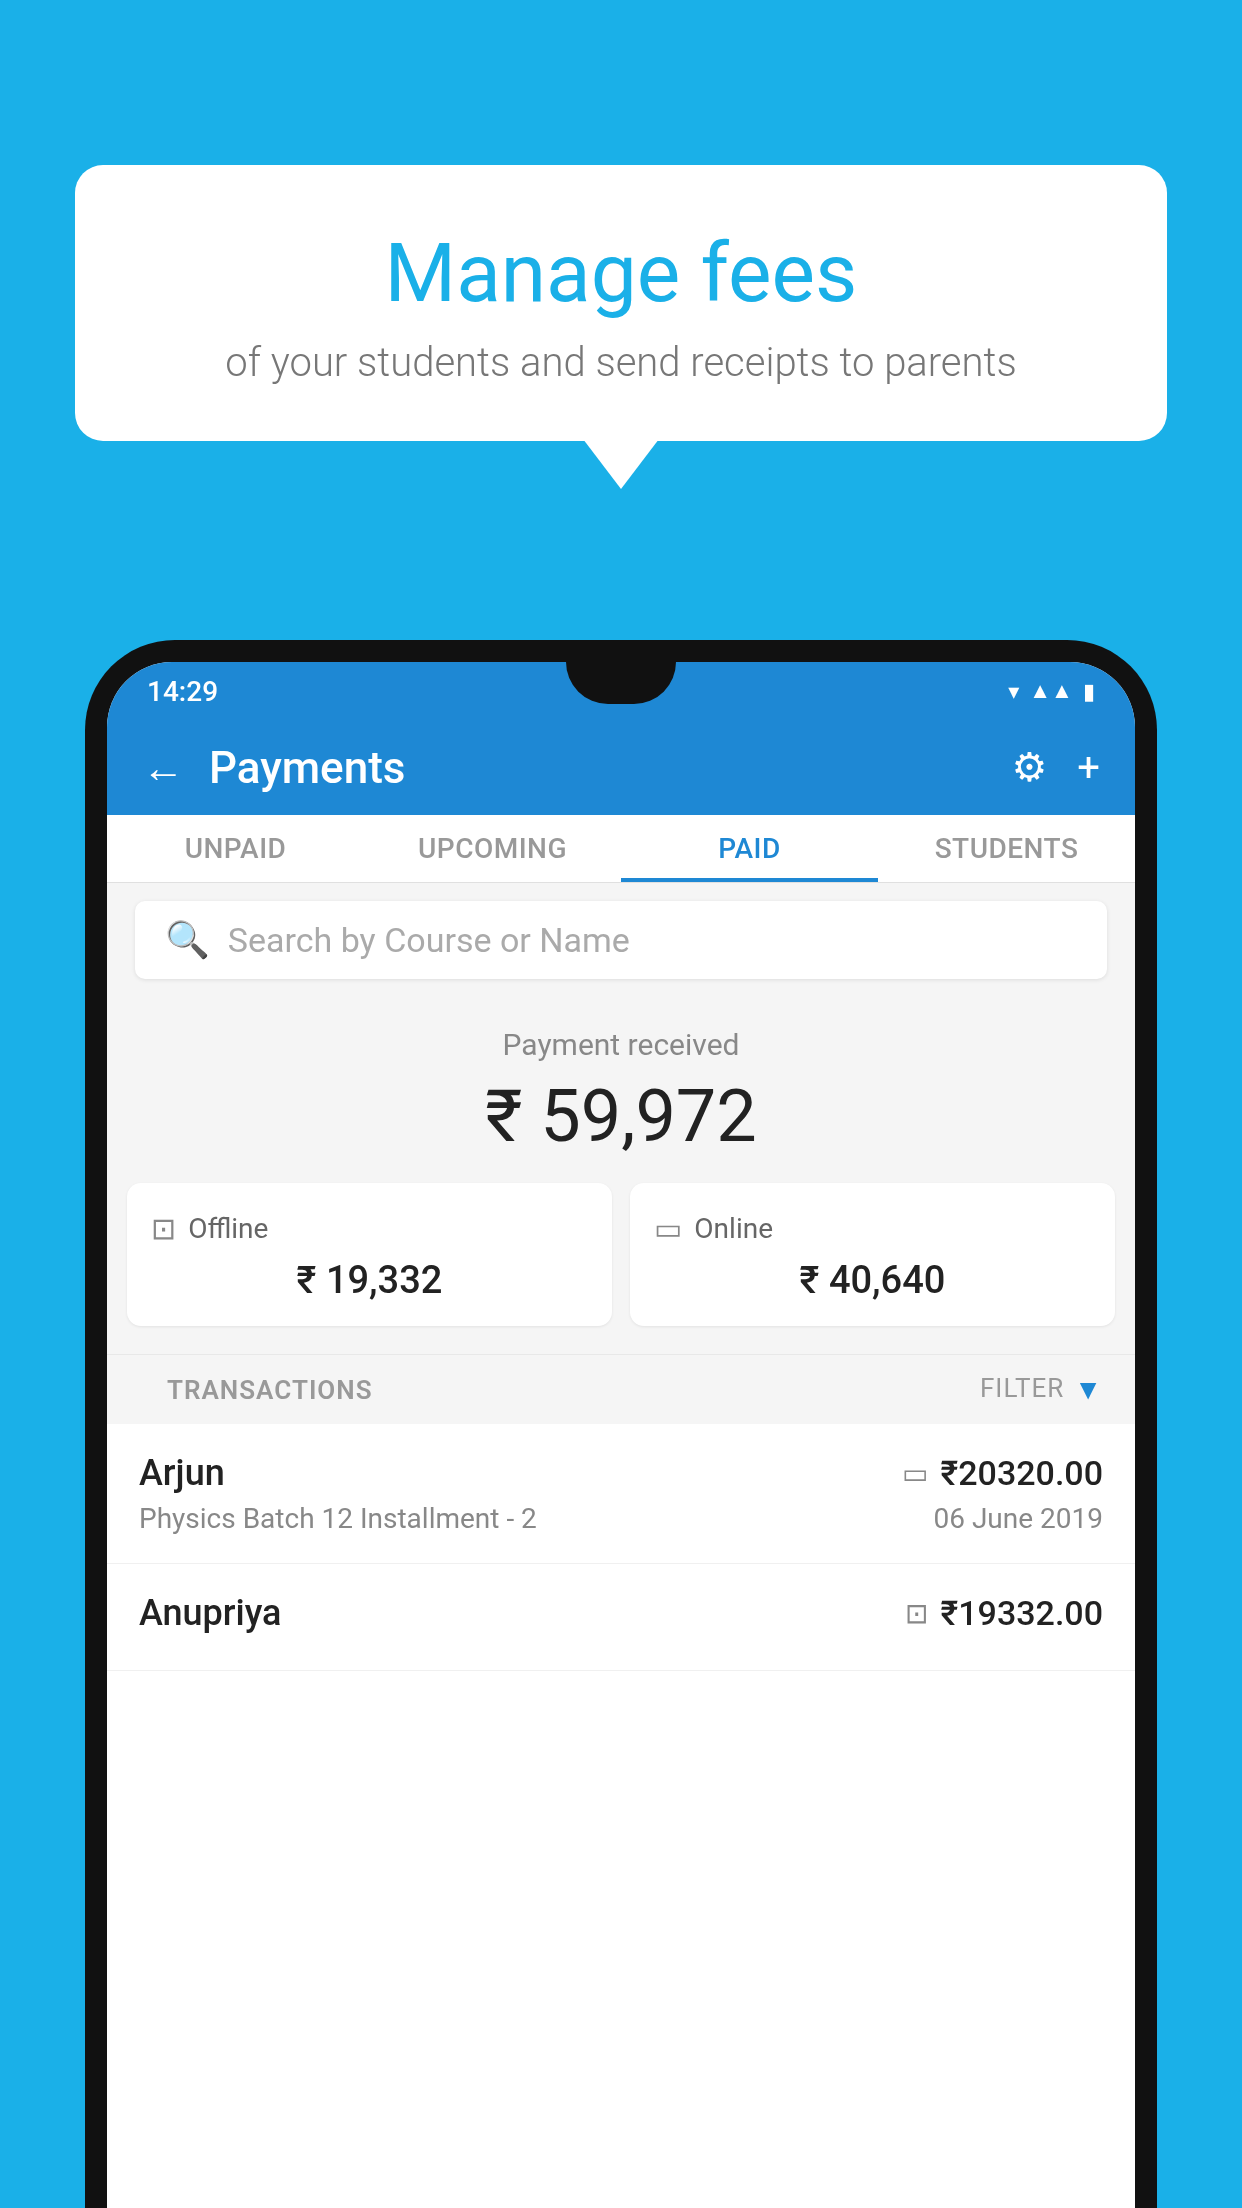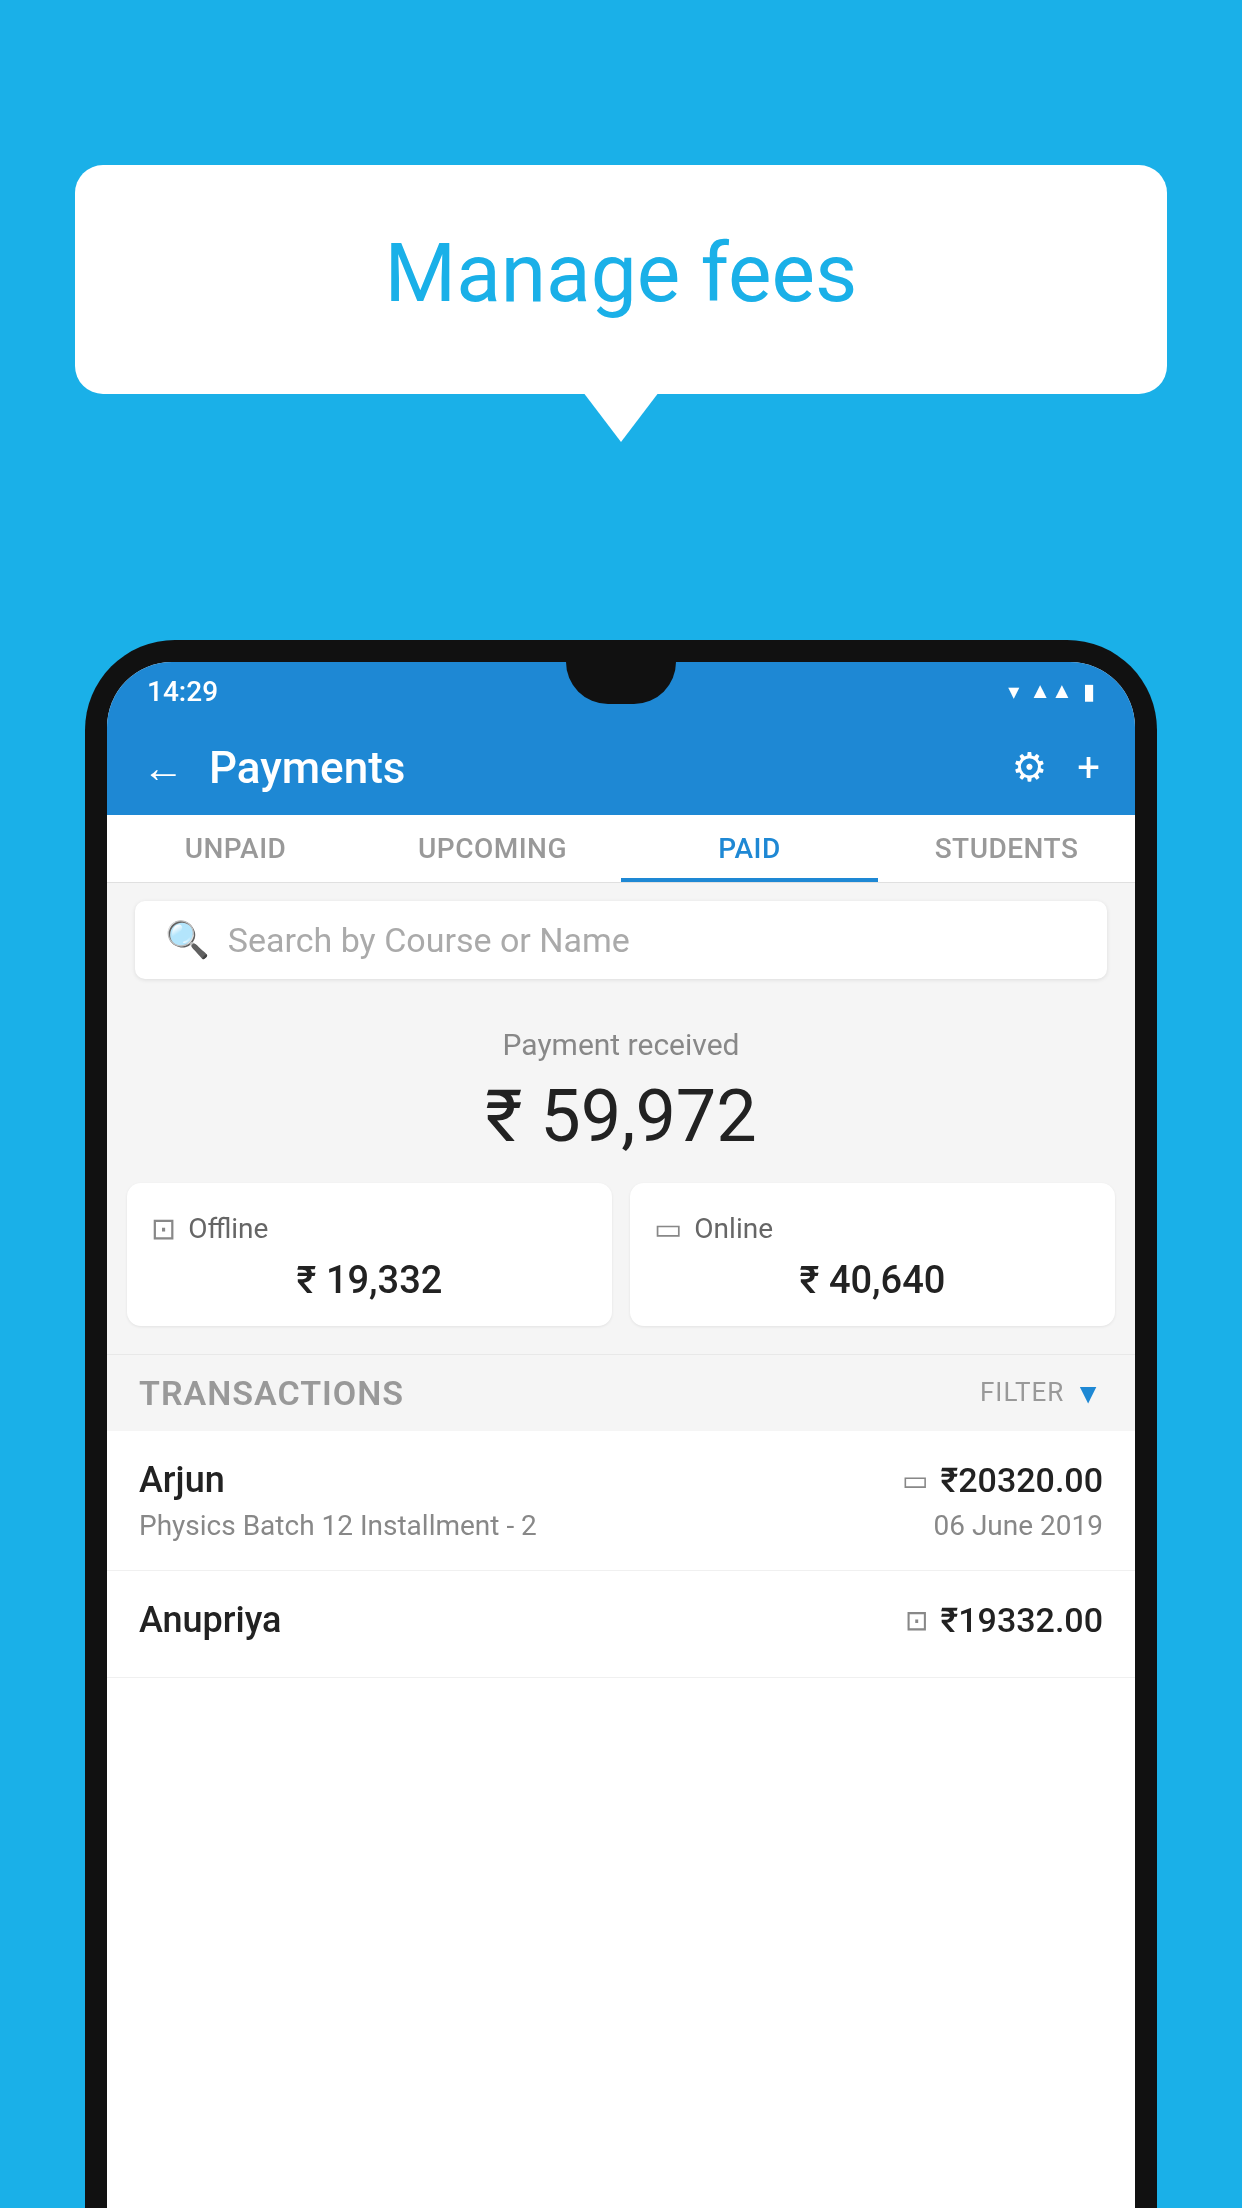--- a/index.html
+++ b/index.html
@@ -247,23 +247,24 @@
     .transactions-header {
       background: #f5f5f5;
       display: flex;
       align-items: center;
       justify-content: space-between;
       padding: 18px 32px;
       border-top: 1px solid #e8e8e8;
     }
     .transactions-label {
       color: #999;
-      font-size: 34px;
+      font-size: 26px;
       font-weight: 600;
       letter-spacing: 1px;
+      margin-left: 28px;
     }
     .filter-btn {
       display: flex;
       align-items: flex-start;
       gap: 10px;
       color: #999;
       font-size: 26px;
       font-weight: 400;
       letter-spacing: 1px;
       cursor: pointer;
@@ -316,20 +317,21 @@
     .transaction-date {
       font-size: 28px;
       color: #888;
     }
   </style>
 </head>
 <body>
 
 <div class="speech-bubble">
   <h1>Manage fees</h1>
+  <p>of your students and send receipts to parents</p>
 </div>
 
 <div class="phone-frame">
   <div class="phone-screen">
 
     <div class="status-bar">
       <div class="notch"></div>
       <span class="status-bar-time">14:29</span>
       <div class="status-icons">
         <span>▾</span>

